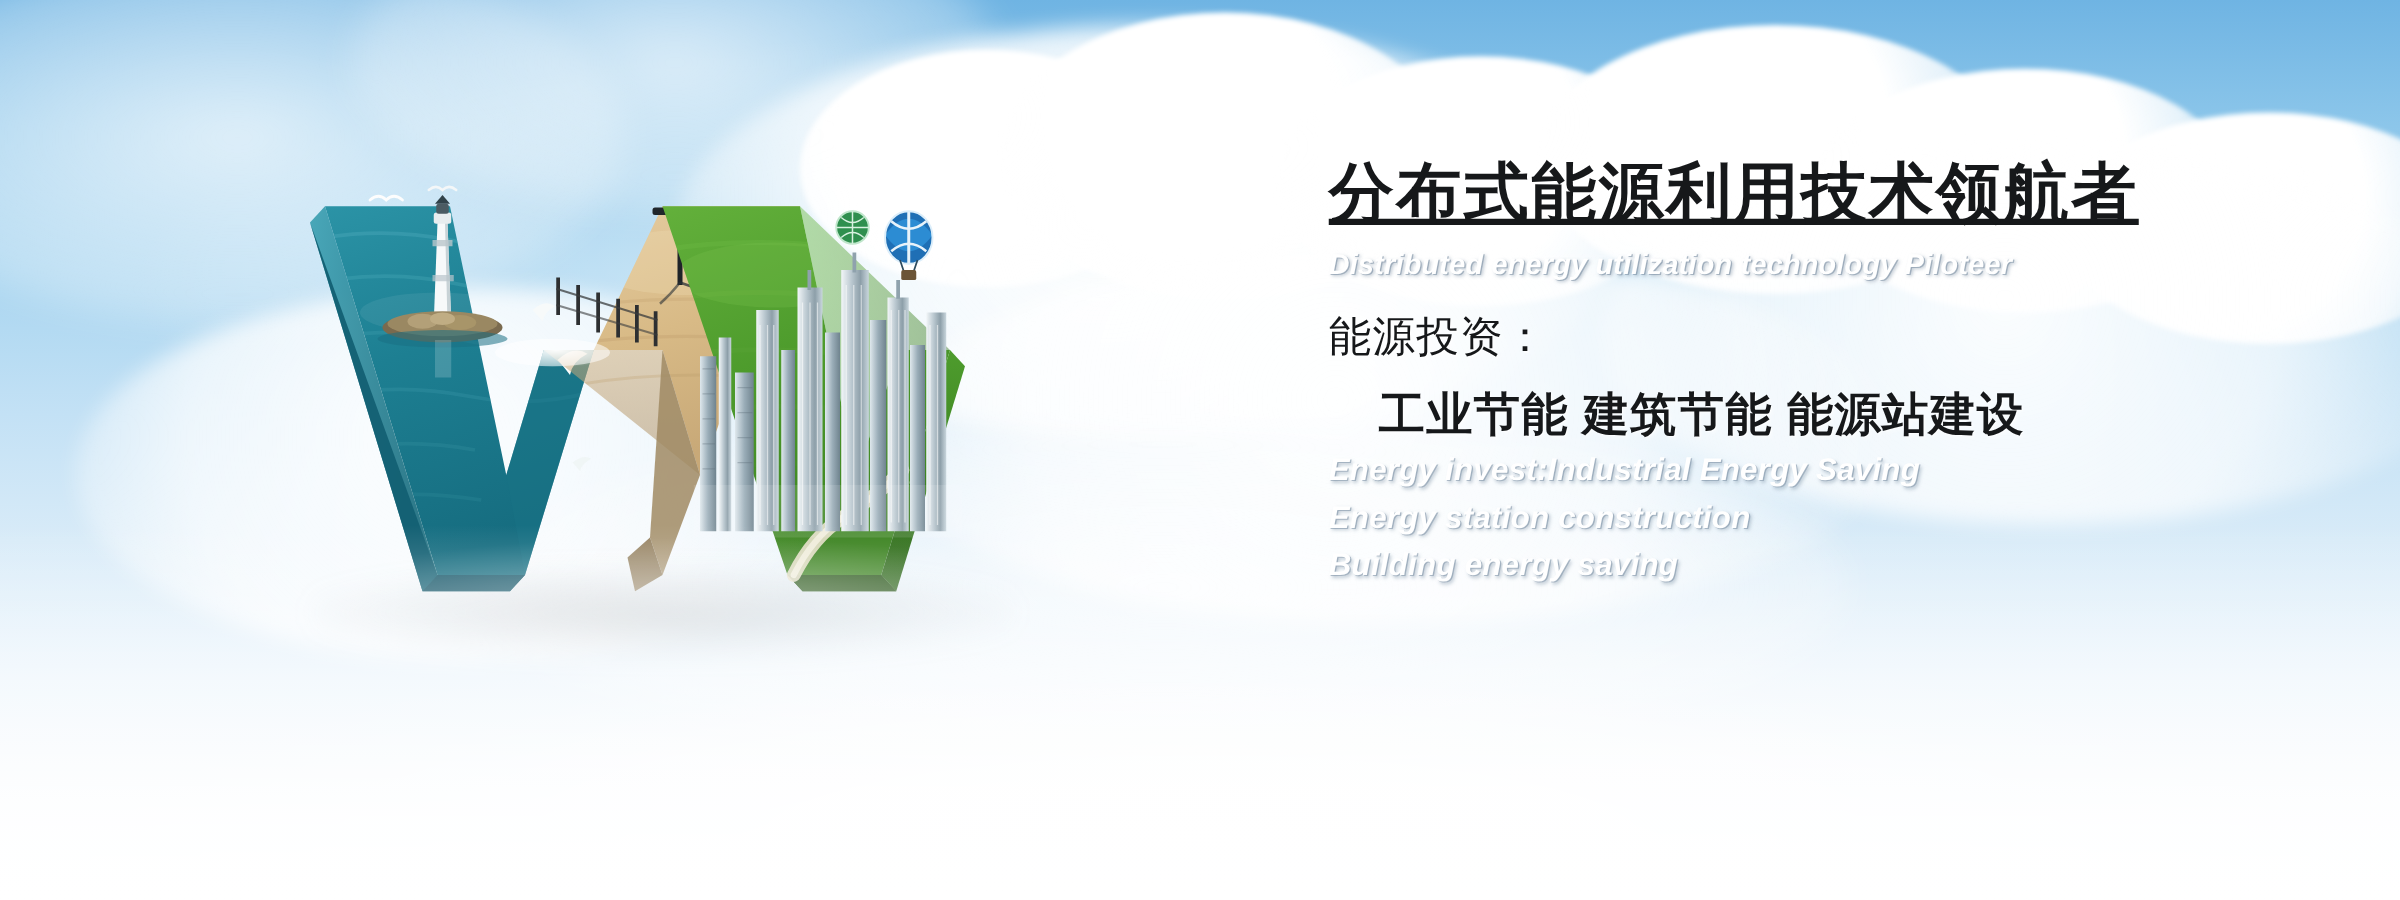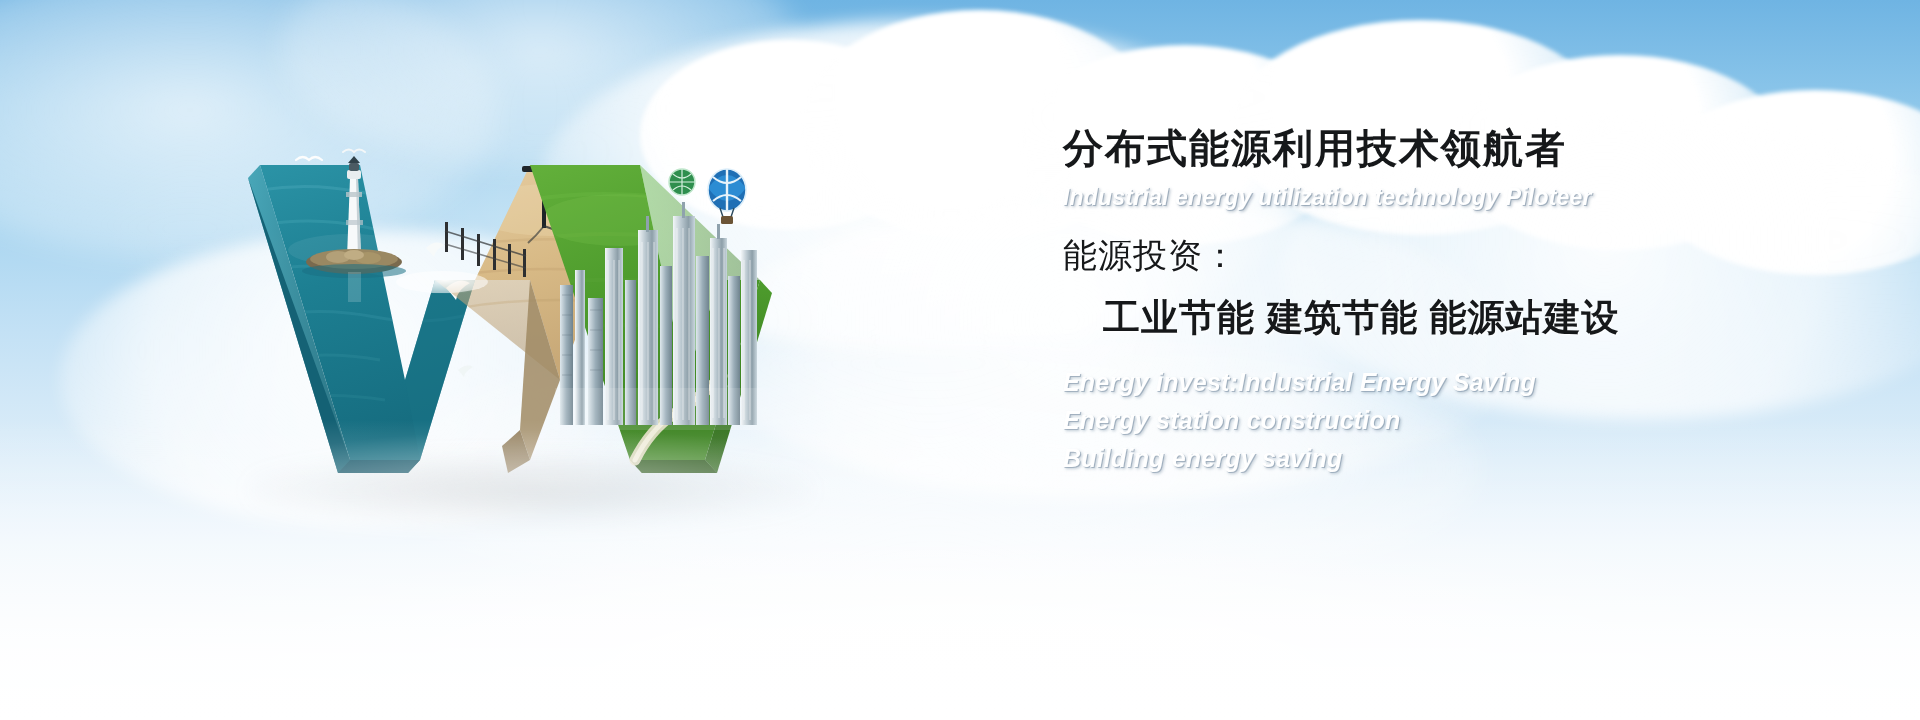--- a/index.html
+++ b/index.html
@@ -83,29 +83,30 @@
   }
 
   
   .copy {
     position: absolute;
     left: 1063px; top: 125px;
     width: 800px;
   }
 
   .headline-cn {
-    font-size: 40px;
+    font-size: 52px;
     font-weight: bold;
     letter-spacing: 2px;
     color: #16181a;
     line-height: 1.18;
     text-shadow:
        1px 1px 0 rgba(255,255,255,.55),
        2px 2px 3px rgba(255,255,255,.45);
     white-space: nowrap;
+    text-decoration: underline;
   }
 
   .sub-en {
     margin-top: 12px;
     font-size: 23px;
     font-weight: bold;
     font-style: italic;
     color: #ffffff;
     letter-spacing: .2px;
     text-shadow:
@@ -128,21 +129,21 @@
     margin-top: 14px;
     font-size: 37px;
     font-weight: bold;
     letter-spacing: 1px;
     color: #16181a;
     text-shadow: 1px 1px 0 rgba(255,255,255,.55), 2px 2px 3px rgba(255,255,255,.40);
     white-space: nowrap;
     margin-left: 40px;
   }
 
-  .en-list { margin-top: 20px; }
+  .en-list { }
   .en-line {
     font-size: 25px;
     font-weight: bold;
     font-style: italic;
     color: #ffffff;
     line-height: 1.52;
     letter-spacing: .2px;
     text-shadow:
       1px 1px 0 rgba(125,145,165,.55),
       2px 2px 3px rgba(95,120,145,.38);
@@ -439,21 +440,21 @@
     </svg>
   </div>
 
   <div class="ground-haze"></div>
   <div class="bottom-glow"></div>
 
   <div class="copy">
 
     <div class="headline-cn">分布式能源利用技术领航者</div>
 
-    <div class="sub-en">Industrial energy utilization technology Piloteer</div>
+    <div class="sub-en">Distributed energy utilization technology Piloteer</div>
 
     <div class="line-cn2">能源投资：</div>
 
     <div class="line-cn3">工业节能  建筑节能  能源站建设</div>
 
     <div class="en-list">
       <div class="en-line">Energy invest:Industrial Energy Saving</div>
       <div class="en-line">Energy station construction</div>
       <div class="en-line">Building energy saving</div>
     </div>

